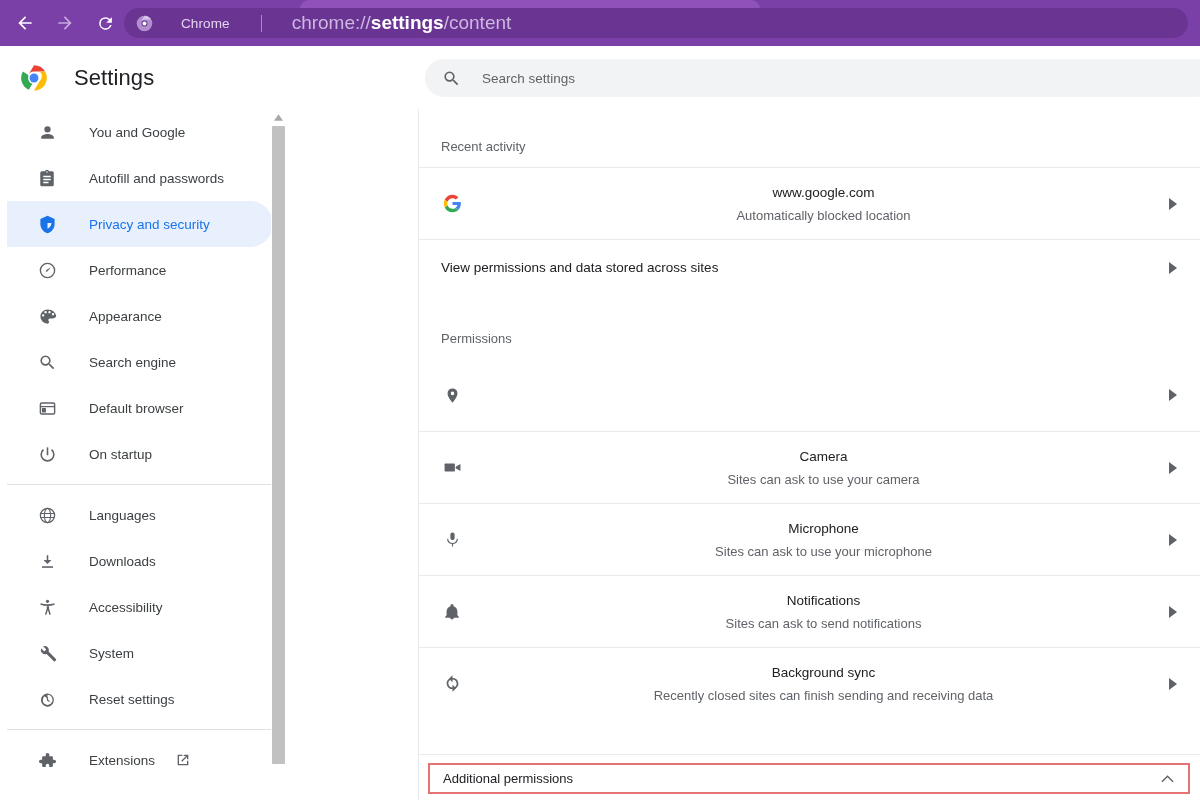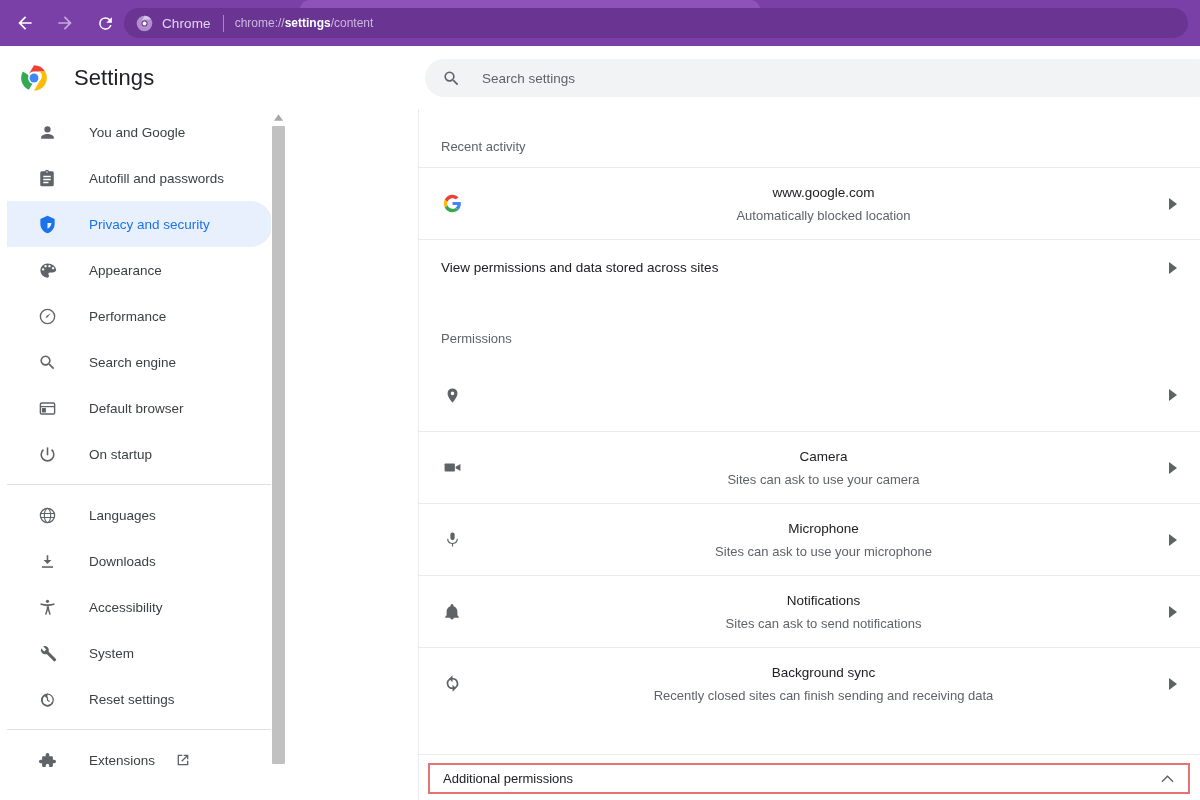--- a/index.html
+++ b/index.html
@@ -51,36 +51,37 @@
     position: absolute;
     left: 124px; top: 8px;
     height: 30px;
     width: 1064px;
     background: #6a3493;
     border-radius: 15px;
     display: flex;
     align-items: center;
     padding-left: 12px;
     box-sizing: border-box;
+    gap: 19px;
   }
   #omnibox-chrome-icon { width: 17px; height: 17px; flex: 0 0 auto; }
   #omnibox-chrome-label {
     color: #e4d5f0;
     font-size: 13.5px;
     margin-left: 9px;
     letter-spacing: .1px;
   }
   #omnibox-sep {
     width: 1px; height: 17px;
     background: #a987c4;
     margin: 0 11px 0 12px;
   }
   #omnibox-url {
     color: #cdb6e0;
-    font-size: 12px;
+    font-size: 19px;
     white-space: nowrap;
   }
   #omnibox-url b { color: #ffffff; font-weight: 700; }
 
   
   #settings-header {
     position: absolute;
     left: 0; top: 46px;
     width: 1200px; height: 63px;
     background: #ffffff;
@@ -372,34 +373,34 @@
           <path d="M12 1 3 5v6c0 5.55 3.84 10.74 9 12 5.16-1.26 9-6.45 9-12V5l-9-4z" fill="#1a73e8"></path>
           <path d="M12 5.5v11.8c.9-.4 4.6-2.4 5-7.3h-5V5.5z" fill="#ffffff" opacity=".92"></path>
         </svg>
     </span>
     <span class="nav-label">Privacy and security</span>
   </div>
 
   <div class="nav-item">
     <span class="nav-icon">
       <svg width="19" height="19" viewBox="0 0 24 24">
-          <path d="M12 3a9 9 0 0 0 0 18c1.1 0 2-.9 2-2 0-.5-.2-1-.5-1.3-.3-.4-.5-.8-.5-1.2 0-1.1.9-2 2-2h2.2A5.8 5.8 0 0 0 23 12c0-5-4.9-9-11-9zm-5.5 9a1.5 1.5 0 1 1 0-3 1.5 1.5 0 0 1 0 3zm3-4a1.5 1.5 0 1 1 0-3 1.5 1.5 0 0 1 0 3zm5 0a1.5 1.5 0 1 1 0-3 1.5 1.5 0 0 1 0 3zm4.5 2.5a1.5 1.5 0 1 1 0-3 1.5 1.5 0 0 1 0 3z" fill="#5f6368"></path>
-        </svg>
-    </span>
-    <span class="nav-label">Appearance</span>
-  </div>
-
-  <div class="nav-item">
-    <span class="nav-icon">
-      <svg width="19" height="19" viewBox="0 0 24 24">
           <circle cx="12" cy="12" r="9" fill="none" stroke="#5f6368" stroke-width="1.7"></circle>
           <path d="M16 8l-5.3 3.3-1.1 2.6 2.6-1.1z" fill="#5f6368"></path>
         </svg>
     </span>
     <span class="nav-label">Performance</span>
+  </div>
+
+  <div class="nav-item">
+    <span class="nav-icon">
+      <svg width="19" height="19" viewBox="0 0 24 24">
+          <path d="M12 3a9 9 0 0 0 0 18c1.1 0 2-.9 2-2 0-.5-.2-1-.5-1.3-.3-.4-.5-.8-.5-1.2 0-1.1.9-2 2-2h2.2A5.8 5.8 0 0 0 23 12c0-5-4.9-9-11-9zm-5.5 9a1.5 1.5 0 1 1 0-3 1.5 1.5 0 0 1 0 3zm3-4a1.5 1.5 0 1 1 0-3 1.5 1.5 0 0 1 0 3zm5 0a1.5 1.5 0 1 1 0-3 1.5 1.5 0 0 1 0 3zm4.5 2.5a1.5 1.5 0 1 1 0-3 1.5 1.5 0 0 1 0 3z" fill="#5f6368"></path>
+        </svg>
+    </span>
+    <span class="nav-label">Appearance</span>
   </div>
 
   <div class="nav-item">
     <span class="nav-icon">
       <svg width="19" height="19" viewBox="0 0 24 24">
           <path d="M15.5 14h-.79l-.28-.27A6.47 6.47 0 0 0 16 9.5 6.5 6.5 0 1 0 9.5 16c1.61 0 3.09-.59 4.23-1.57l.27.28v.79l5 4.99L20.49 19zm-6 0C7.01 14 5 11.99 5 9.5S7.01 5 9.5 5 14 7.01 14 9.5 11.99 14 9.5 14z" fill="#5f6368"></path>
         </svg>
     </span>
     <span class="nav-label">Search engine</span>
   </div>

